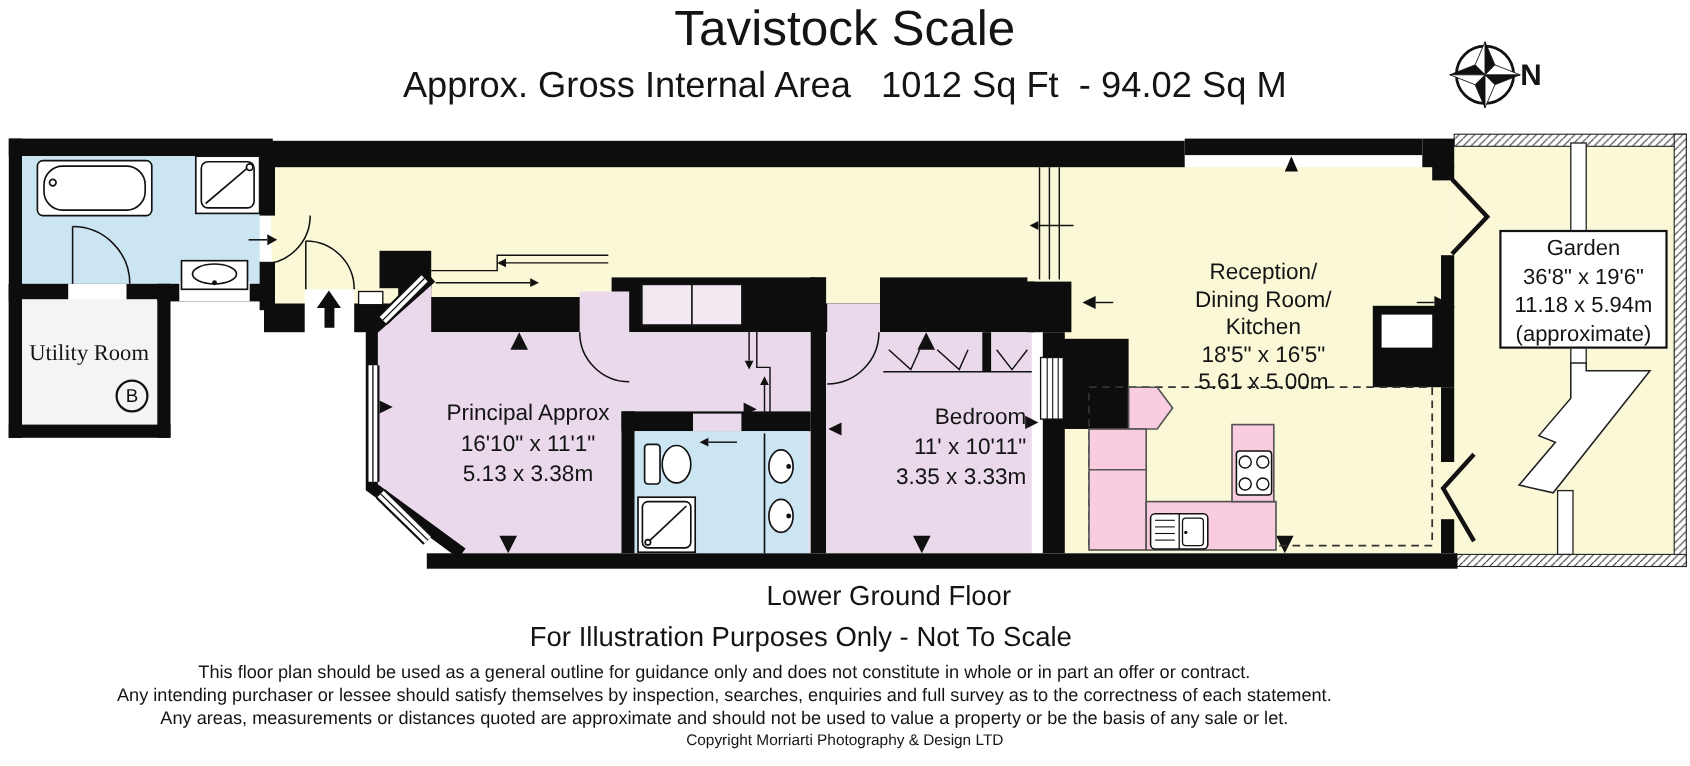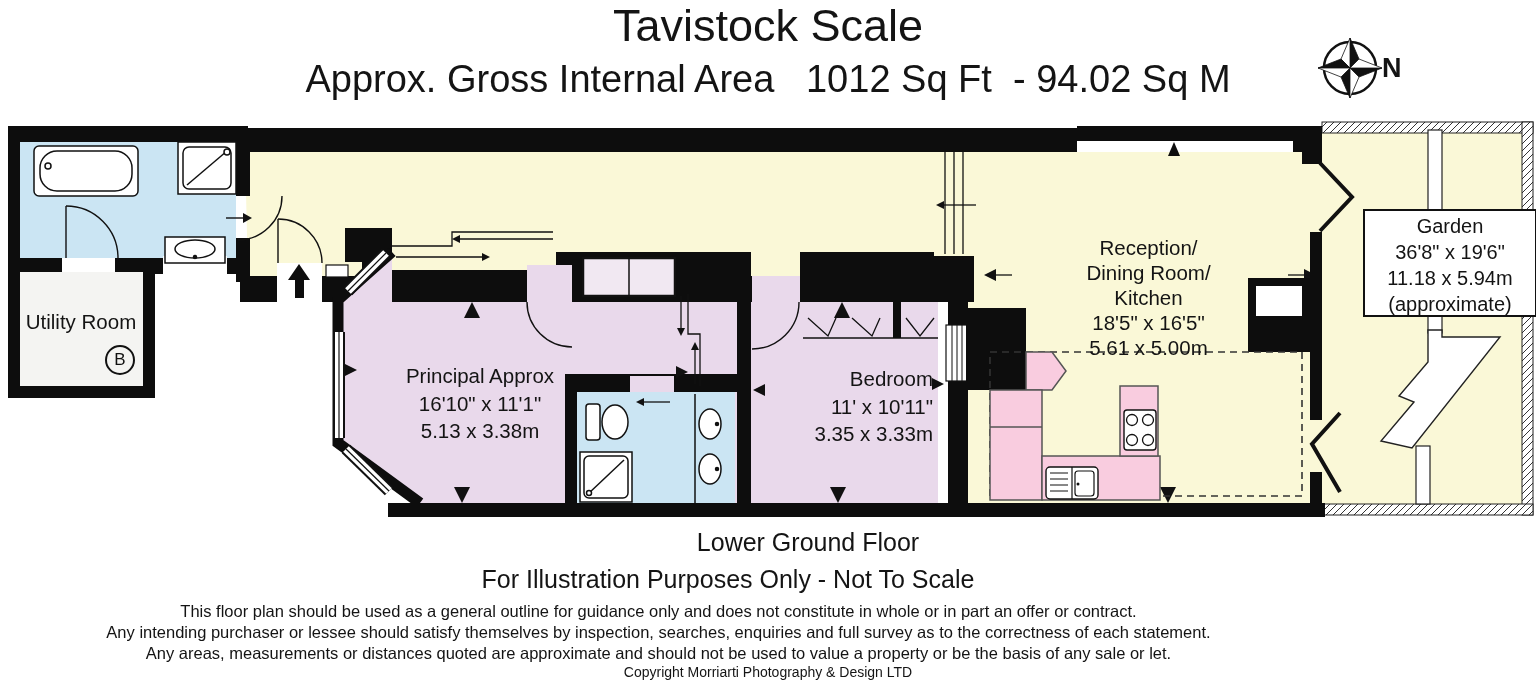--- a/index.html
+++ b/index.html
@@ -1,30 +1,30 @@
 <!DOCTYPE html>
 <html><head>
 <meta charset="utf-8">
 <style>
   html,body{margin:0;padding:0;background:#fff;}
   #stage{position:relative;width:1536px;height:696px;background:#ffffff;overflow:hidden;
          font-family:"Liberation Sans","DejaVu Sans",sans-serif;color:#111;}
   #plan-svg{position:absolute;left:0;top:0;}
   .lbl{position:absolute;text-align:center;color:#141414;}
   .title{top:0px;left:0;width:1536px;font-size:45px;}
-  .subtitle{top:58px;left:0;width:1536px;font-size:38px;white-space:pre;}
+  .subtitle{top:58px;left:0;width:1536px;font-size:33px;white-space:pre;}
   .compass-n{top:53px;left:1382px;font-size:27px;font-weight:bold;}
   .room{line-height:27.5px;font-size:20.5px;}
-  .utility{top:308px;left:18px;width:126px;}
+  .utility{top:308px;left:18px;width:126px;font-family:Liberation Serif, serif;}
   .badge{position:absolute;top:345px;left:105px;width:26px;height:26px;border:2px solid #111;
          border-radius:50%;line-height:26px;font-size:17px;text-align:center;}
   .principal{top:362px;left:360px;width:240px;}
   .bedroom2{top:365px;left:755px;width:178px;text-align:right;}
   .reception{top:235px;left:1056px;width:185px;line-height:25px;font-size:20.5px;}
-  .garden-box{top:209px;left:1363px;width:174px;height:108px;background:#fff;border:2px solid #111;
+  .garden-box{top:209px;left:1363px;width:153px;height:108px;background:#fff;border:2px solid #111;
               line-height:26px;font-size:20px;padding-top:2px;box-sizing:border-box;}
   .floor{top:528px;left:0;width:1536px;font-size:25px;padding-left:40px;}
   .scale-note{top:565px;left:0;width:1456px;font-size:25px;}
   .disc{left:0;width:1317px;font-size:16.5px;}
   .d1{top:602px;} .d2{top:623px;} .d3{top:644px;}
   .copyright{top:664px;left:0;width:1536px;font-size:14px;}
 </style>
 </head>
 <body>
 

